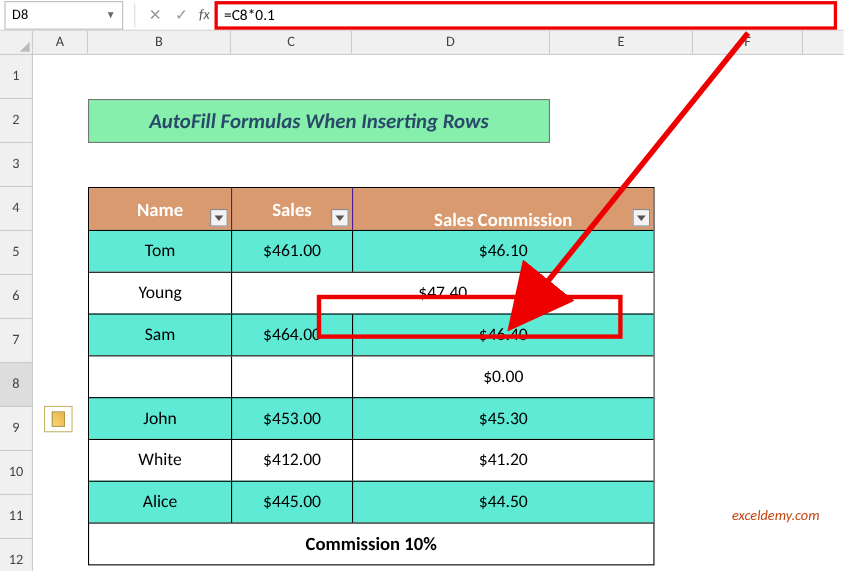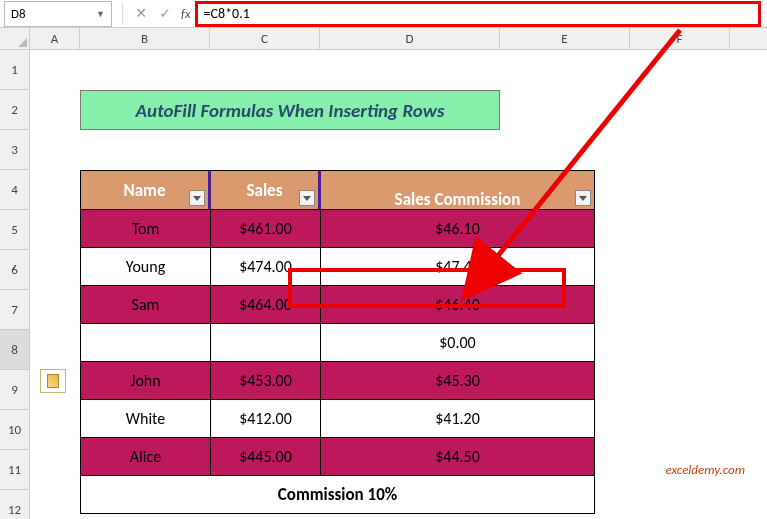--- a/index.html
+++ b/index.html
@@ -30,30 +30,30 @@
   .row-headers { position: absolute; left: 0; top: 22px; width: 30px; background: #f0f0f0; }
   .row-h { height: 40px; border-bottom: 1px solid #ccc; border-right: 1px solid #ccc; display: flex; align-items: center; justify-content: center; font-size: 13px; color: #444; }
   .row-h.sel { background: #ddd; }
   
   .sheet { margin-left: 30px; position: relative; }
   
   .title-cell { position: absolute; left: 50px; top: 40px; width: 420px; height: 40px; background: #86efac; border: 1px solid #777; display: flex; align-items: center; justify-content: center; font-size: 19px; font-weight: bold; font-style: italic; color: #2a4a6a; }
   
   .data-table { position: absolute; left: 50px; top: 120px; width: 515px; border: 1px solid #000; }
   .thead { display: flex; background: #d99a6f; height: 38px; }
-  .th { display: flex; align-items: center; justify-content: center; color: #fff; font-weight: bold; font-size: 17px; border-right: 3px solid #4c1d95; position: relative; padding: 0 6px; }
+  .th { display: flex; align-items: center; justify-content: center; color: #fff; font-weight: bold; font-size: 17px; border-right: 1px solid #4c1d95; position: relative; padding: 0 6px; }
   .th:last-child { border-right: none; }
   .th-name { width: 130px; }
   .th-sales { width: 110px; }
   .th-comm { flex: 1; margin-top: 19px; }
   .filter-btn { position: absolute; right: 3px; bottom: 3px; width: 16px; height: 16px; background: #f3f3f3; border: 1px solid #888; display: flex; align-items: center; justify-content: center; }
   .filter-btn::after { content: ""; border-left: 4px solid transparent; border-right: 4px solid transparent; border-top: 5px solid #555; }
   
   .tbody .tr { display: flex; height: 38px; border-top: 1px solid #000; }
-  .tr.odd { background: #be185d; }
+  .tr.odd { background: #5eead4; }
   .tr.even { background: #fff; }
   .td { display: flex; align-items: center; justify-content: center; border-right: 1px solid #000; font-size: 16px; }
   .td:last-child { border-right: none; }
   .td-name { width: 130px; }
   .td-sales { width: 110px; text-align: right; }
   .td-comm { flex: 1; position: relative; }
   
   .tfoot { display: flex; height: 38px; border-top: 1px solid #000; font-weight: bold; font-size: 17px; }
   .tfoot .td-merge { flex: 1; display: flex; align-items: center; justify-content: center; }
   
@@ -132,21 +132,20 @@
         </div>
       </div>
       <div class="tbody" id="tbody">
           <div class="tr odd">
             <div class="td td-name">Tom</div>
             <div class="td td-sales">$461.00</div>
             <div class="td td-comm">$46.10</div>
           </div>
           <div class="tr even">
             <div class="td td-name">Young</div>
-            <div class="td td-sales">$474.00</div>
             <div class="td td-comm">$47.40</div>
           </div>
           <div class="tr odd">
             <div class="td td-name">Sam</div>
             <div class="td td-sales">$464.00</div>
             <div class="td td-comm">$46.40</div>
           </div>
           <div class="tr even">
             <div class="td td-name"></div>
             <div class="td td-sales"></div>

